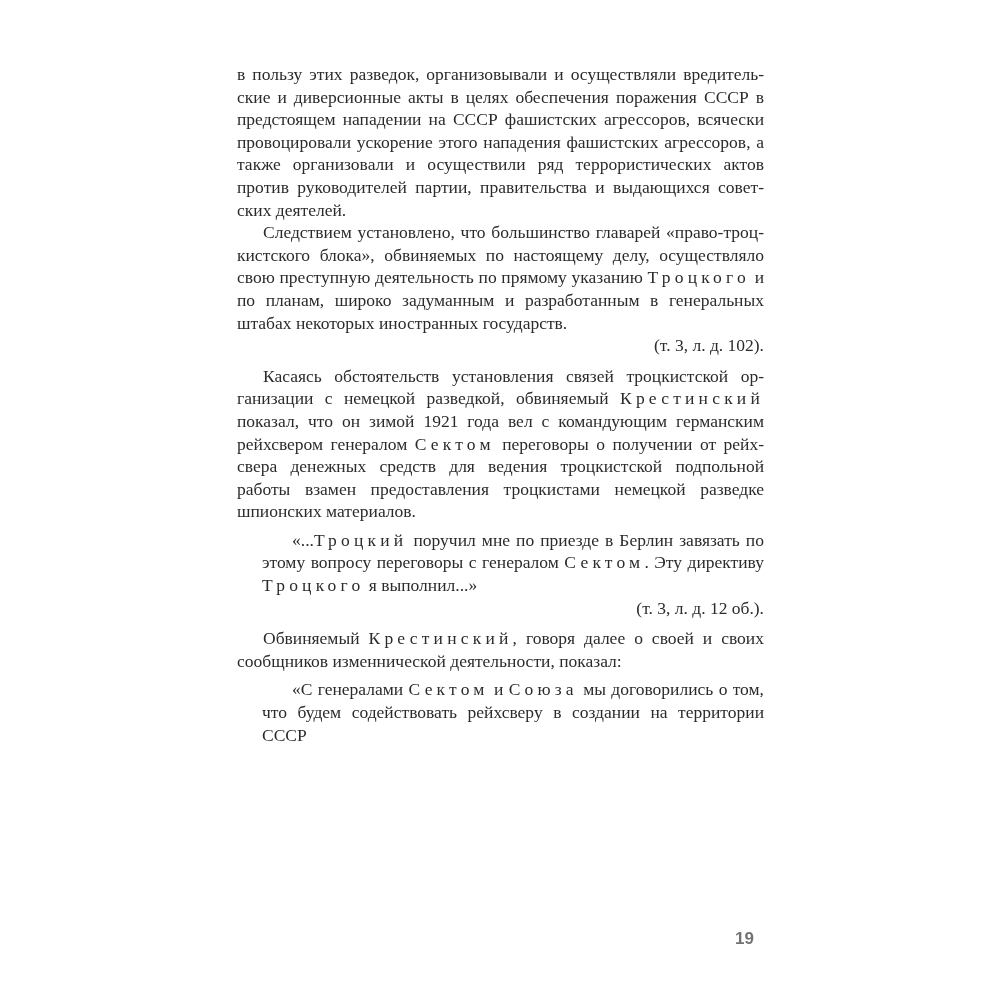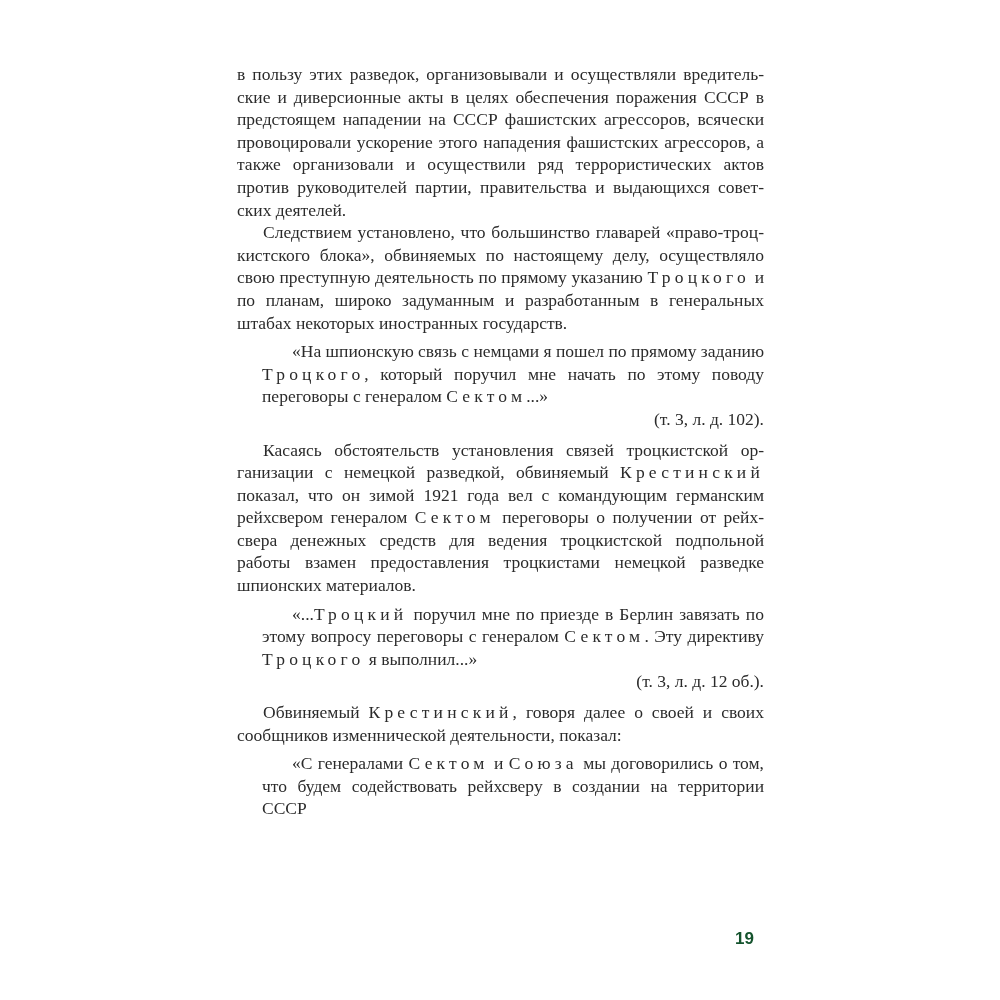--- a/index.html
+++ b/index.html
@@ -56,31 +56,30 @@
     position: absolute;
     left: 237px;
     top: 929px;
     width: 527px;
     box-sizing: border-box;
     padding-right: 10px;
     text-align: right;
     font-family: "Liberation Sans", sans-serif;
     font-weight: bold;
     font-size: 17px;
-    color: #14532d;
+    color: #737373;
   }
 </style>
 </head>
 <body>
 
 <div class="page">
   <main class="text-block" id="blocks">
       <p class="para">в пользу этих разведок, организовывали и осуществляли вредитель­ские и диверсионные акты в целях обеспечения поражения СССР в предстоящем нападении на СССР фашистских агрессоров, всячески провоцировали ускорение этого нападения фашистских агрессоров, а также организовали и осуществили ряд террористических актов против руководителей партии, правительства и выдающихся совет­ских деятелей.</p>
       <p class="para indent">Следствием установлено, что большинство главарей «право-троц­кистского блока», обвиняемых по настоящему делу, осуществляло свою преступную деятельность по прямому указанию <span class="spaced">Троцкого</span> и по планам, широко задуманным и разработанным в генеральных штабах некоторых иностранных государств.</p>
-      <p class="quote">«На шпионскую связь с немцами я пошел по прямому заданию <span class="spaced">Троцкого</span>, который поручил мне начать по этому поводу перего­воры с генералом <span class="spaced">Сектом</span>...»</p>
       <p class="citation">(т. 3, л. д. 102).</p>
       <p class="para indent">Касаясь обстоятельств установления связей троцкистской ор­ганизации с немецкой разведкой, обвиняемый <span class="spaced">Крестинский</span> показал, что он зимой 1921 года вел с командующим германским рейхсвером генералом <span class="spaced">Сектом</span> переговоры о получении от рейх­свера денежных средств для ведения троцкистской подпольной работы взамен предоставления троцкистами немецкой разведке шпионских материалов.</p>
       <p class="quote">«...<span class="spaced">Троцкий</span> поручил мне по приезде в Берлин завязать по это­му вопросу переговоры с генералом <span class="spaced">Сектом</span>. Эту директиву <span class="spaced">Троцкого</span> я выполнил...»</p>
       <p class="citation">(т. 3, л. д. 12 об.).</p>
       <p class="para indent">Обвиняемый <span class="spaced">Крестинский</span>, говоря далее о своей и своих сообщ­ников изменнической деятельности, показал:</p>
       <p class="quote">«С генералами <span class="spaced">Сектом</span> и <span class="spaced">Союза</span> мы договорились о том, что будем содействовать рейхсверу в создании на территории СССР</p>
     </main>
   <div class="page-number">19</div>
 </div>
 

